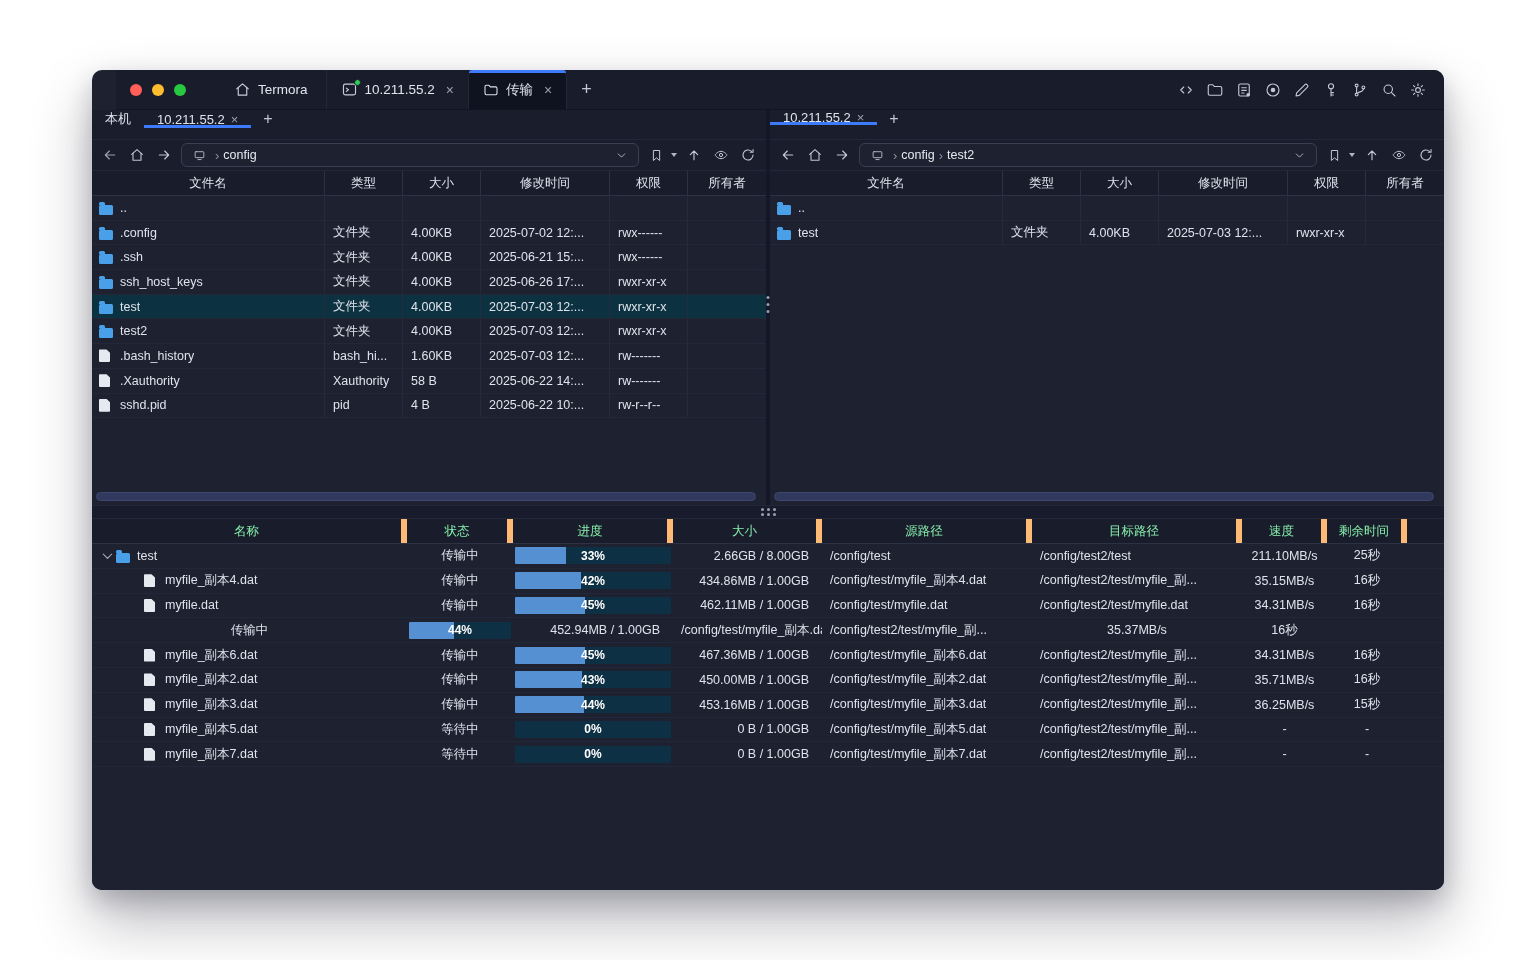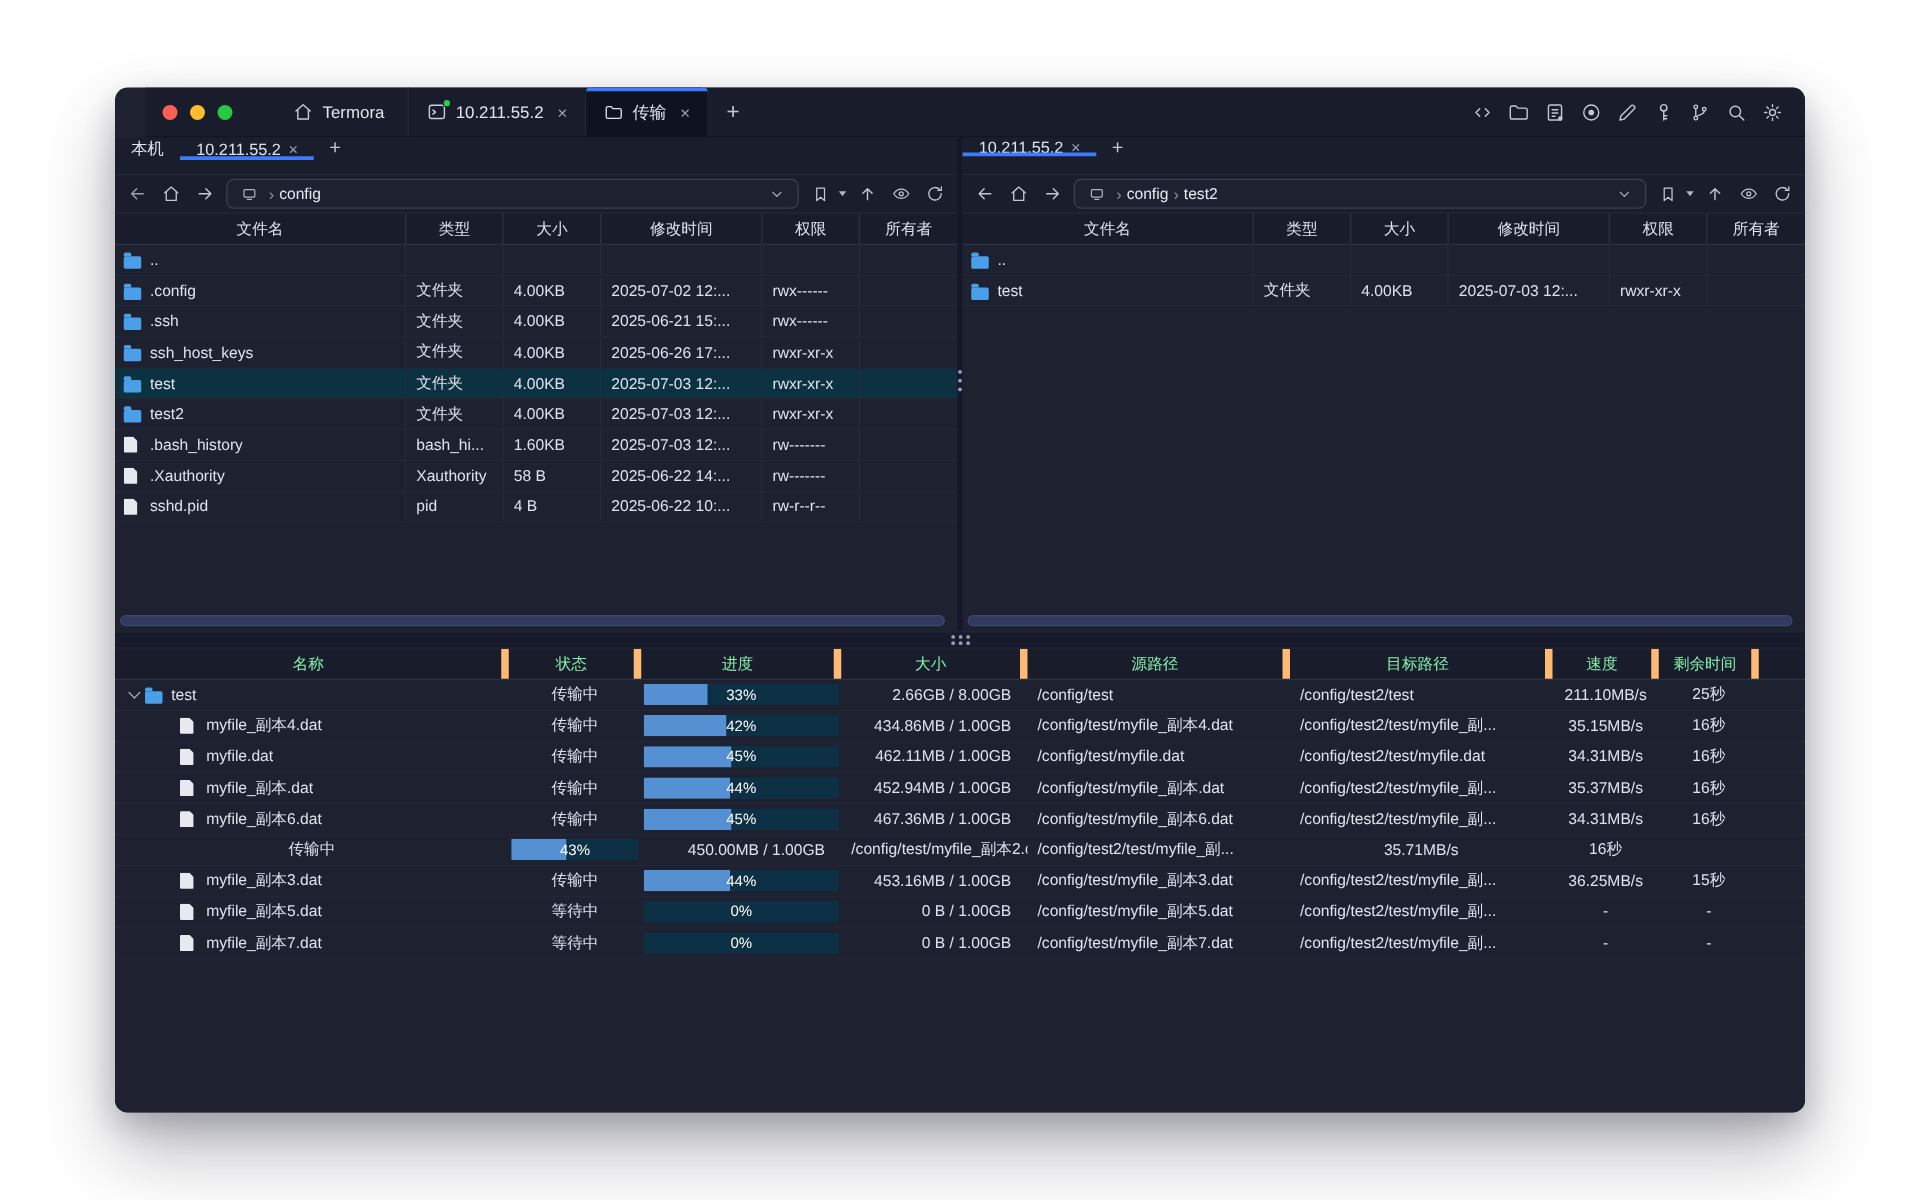--- a/index.html
+++ b/index.html
@@ -86,21 +86,21 @@
   .trow{ height:24.8px; border-bottom:1px solid #22273a; }
   .tcell{ display:flex; align-items:center; font-size:12.5px; color:#dfe3ec; overflow:hidden; white-space:nowrap; }
   .tcell.name{ padding-left:6px; }
   .tcell.c{ justify-content:center; }
   .tcell.r{ justify-content:flex-end; padding-right:13px; }
   .tcell.l{ padding-left:8px; }
   .chev{ width:18px; height:100%; flex:none; display:flex; align-items:center; justify-content:center; visibility:hidden; }
   .trow.ind-1 .chev{ width:46px; }
   .chev.show{ visibility:visible; }
   .chev.show::before{ content:""; width:6px; height:6px; border-right:1.6px solid #b6bcca; border-bottom:1.6px solid #b6bcca; transform:rotate(45deg) translate(-1px,-1px); }
-  .prog{ padding:0 2px; }
+  .prog{ padding:0 2px;font-weight:bold; }
   .bar{ position:relative; flex:1; height:17px; background:#0e3044; border-radius:1px; overflow:hidden; }
   .fill{ position:absolute; left:0; top:0; bottom:0; background:#5590d2; }
   .plabel{ position:absolute; inset:0; display:flex; align-items:center; justify-content:center; font-size:12px; color:#ffffff; }
 </style>
 </head>
 <body>
 
 <div class="window">
 
   <div class="titlebar">
@@ -599,25 +599,20 @@
             </span>
           </span>
           <span class="tcell r">462.11MB / 1.00GB</span>
           <span class="tcell l">/config/test/myfile.dat</span>
           <span class="tcell l">/config/test2/test/myfile.dat</span>
           <span class="tcell c">34.31MB/s</span>
           <span class="tcell c">16秒</span>
         </div>
 
         <div class="trow ind-1">
-          <span class="tcell name">
-            <span class="chev"></span>
-            <span class="fi fi-file"></span>
-            <span>myfile_副本.dat</span>
-          </span>
           <span class="tcell c">传输中</span>
           <span class="tcell prog">
             <span class="bar">
               <span class="fill" style="width: 44%;"></span>
               <span class="plabel">44%</span>
             </span>
           </span>
           <span class="tcell r">452.94MB / 1.00GB</span>
           <span class="tcell l">/config/test/myfile_副本.dat</span>
           <span class="tcell l">/config/test2/test/myfile_副...</span>
@@ -639,20 +634,25 @@
             </span>
           </span>
           <span class="tcell r">467.36MB / 1.00GB</span>
           <span class="tcell l">/config/test/myfile_副本6.dat</span>
           <span class="tcell l">/config/test2/test/myfile_副...</span>
           <span class="tcell c">34.31MB/s</span>
           <span class="tcell c">16秒</span>
         </div>
 
         <div class="trow ind-1">
+          <span class="tcell name">
+            <span class="chev"></span>
+            <span class="fi fi-file"></span>
+            <span>myfile_副本2.dat</span>
+          </span>
           <span class="tcell c">传输中</span>
           <span class="tcell prog">
             <span class="bar">
               <span class="fill" style="width: 43%;"></span>
               <span class="plabel">43%</span>
             </span>
           </span>
           <span class="tcell r">450.00MB / 1.00GB</span>
           <span class="tcell l">/config/test/myfile_副本2.dat</span>
           <span class="tcell l">/config/test2/test/myfile_副...</span>

